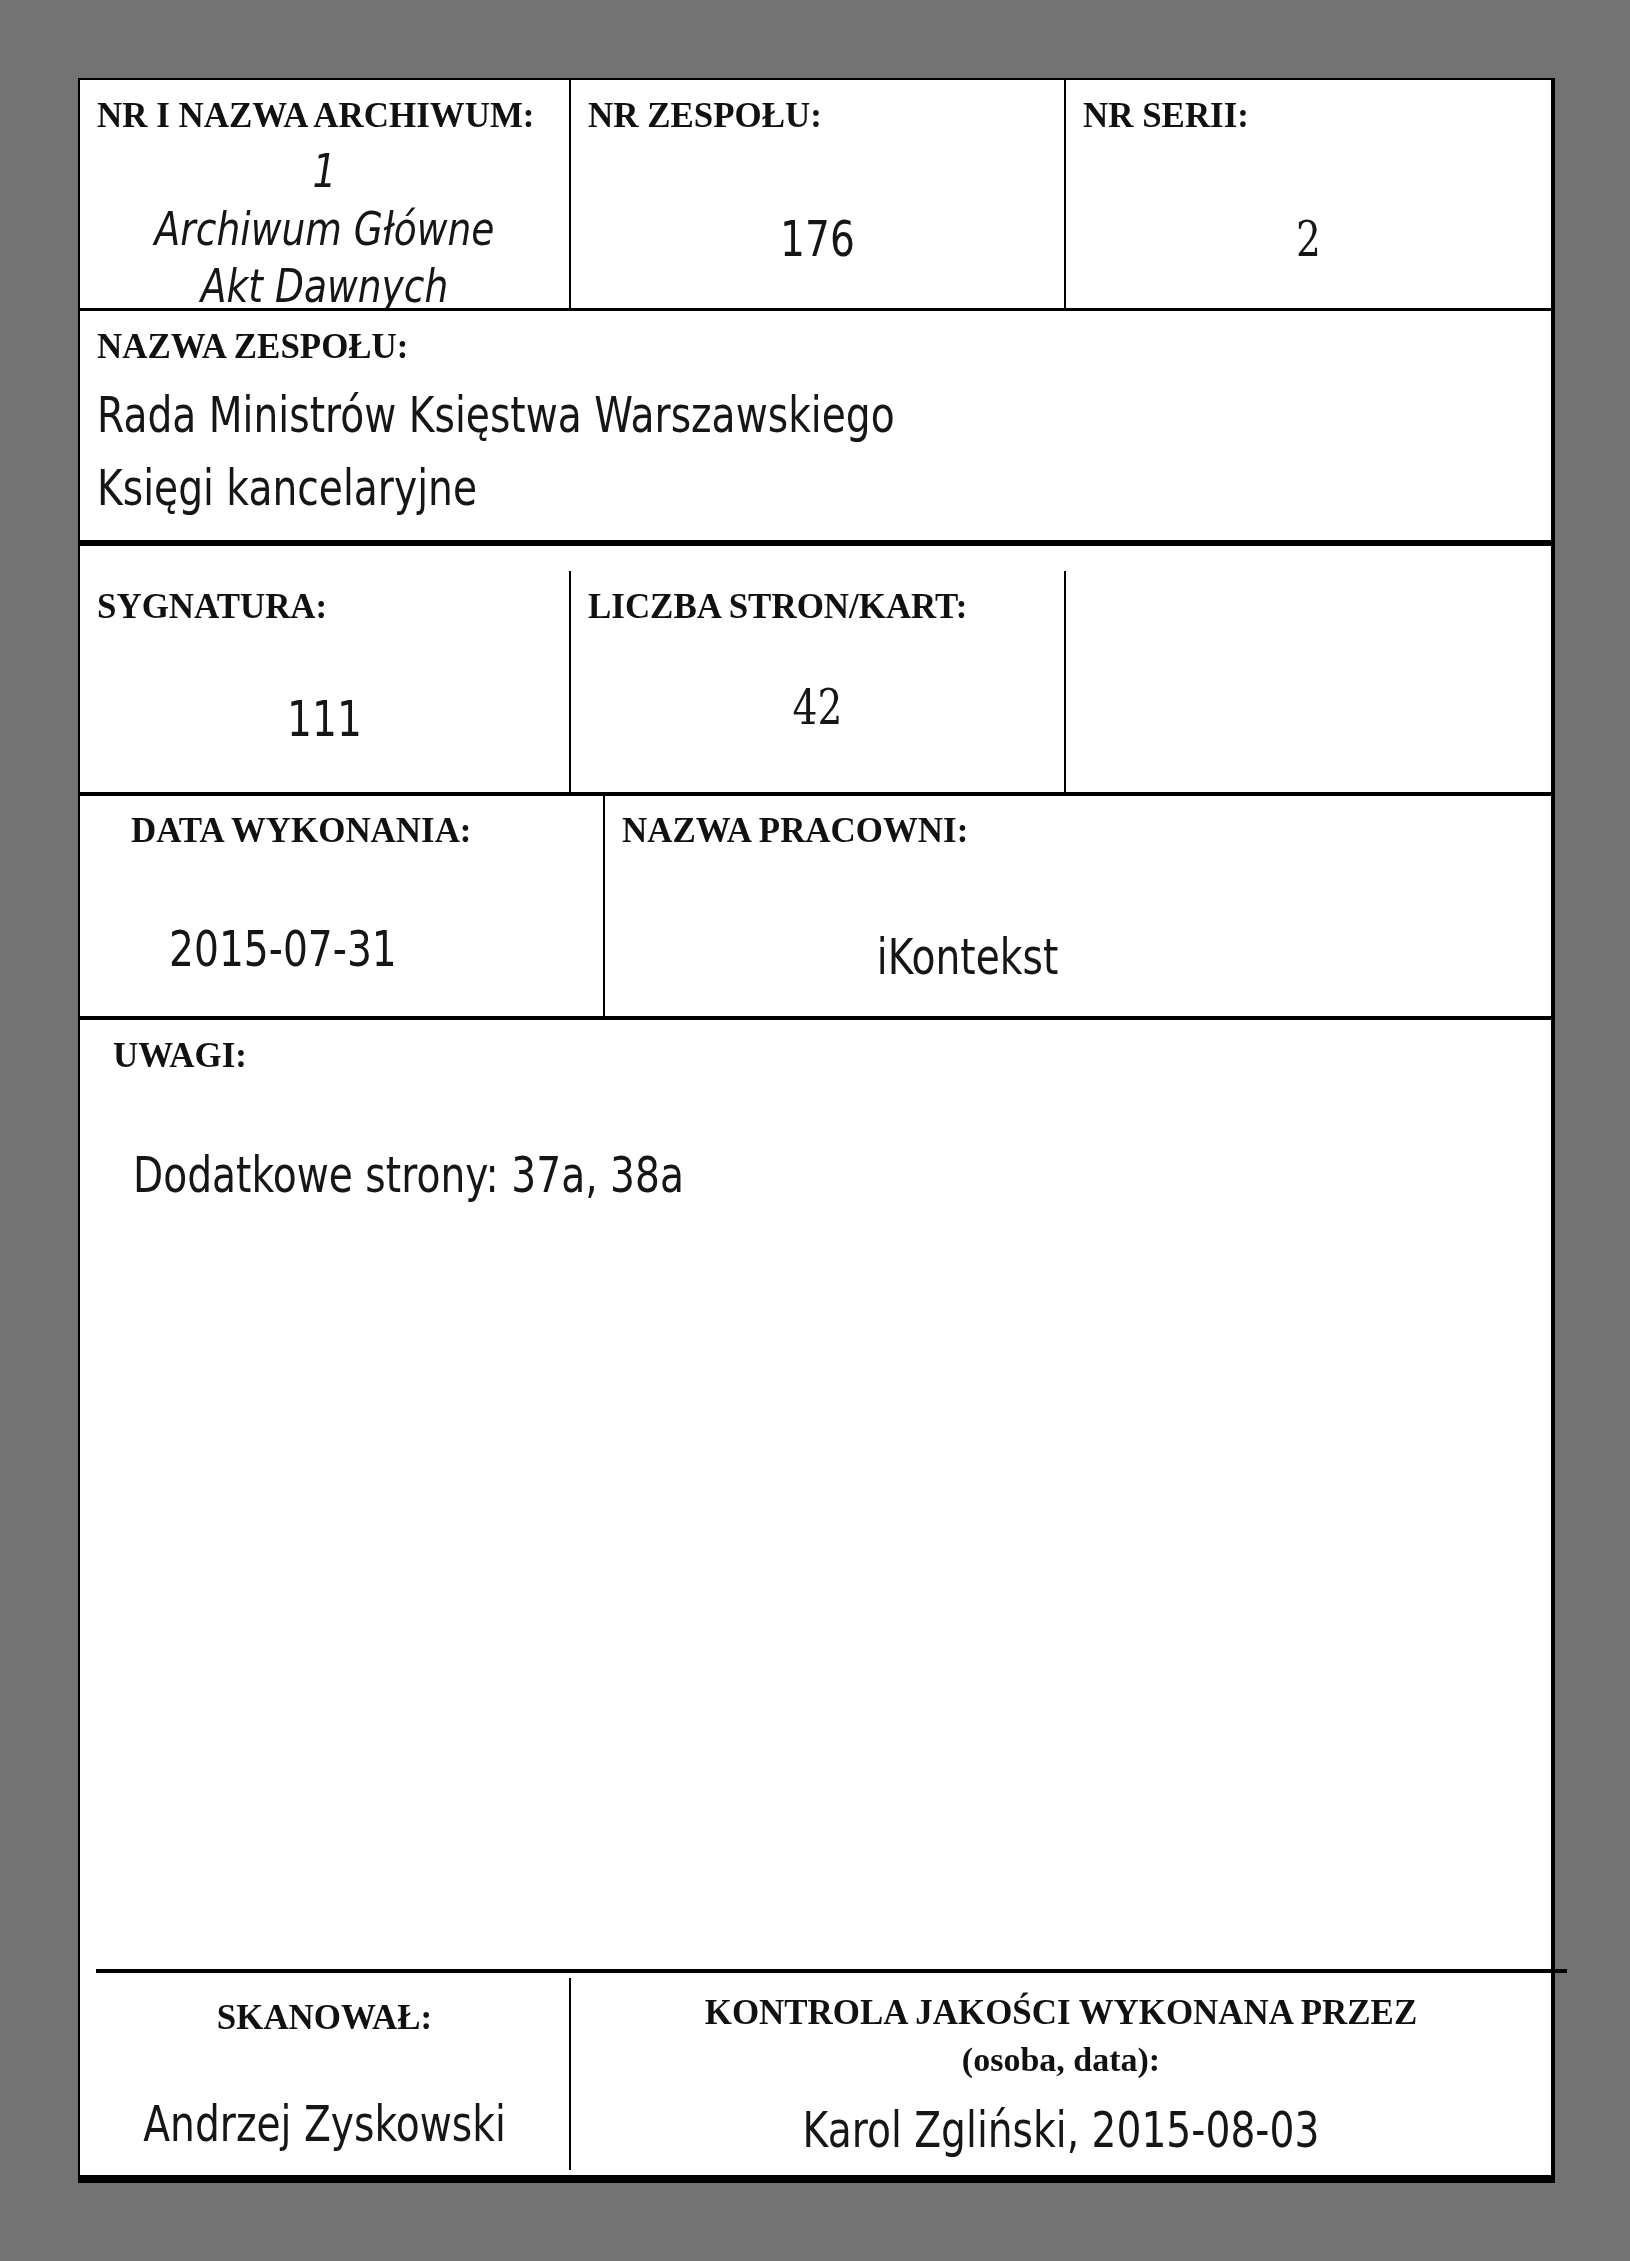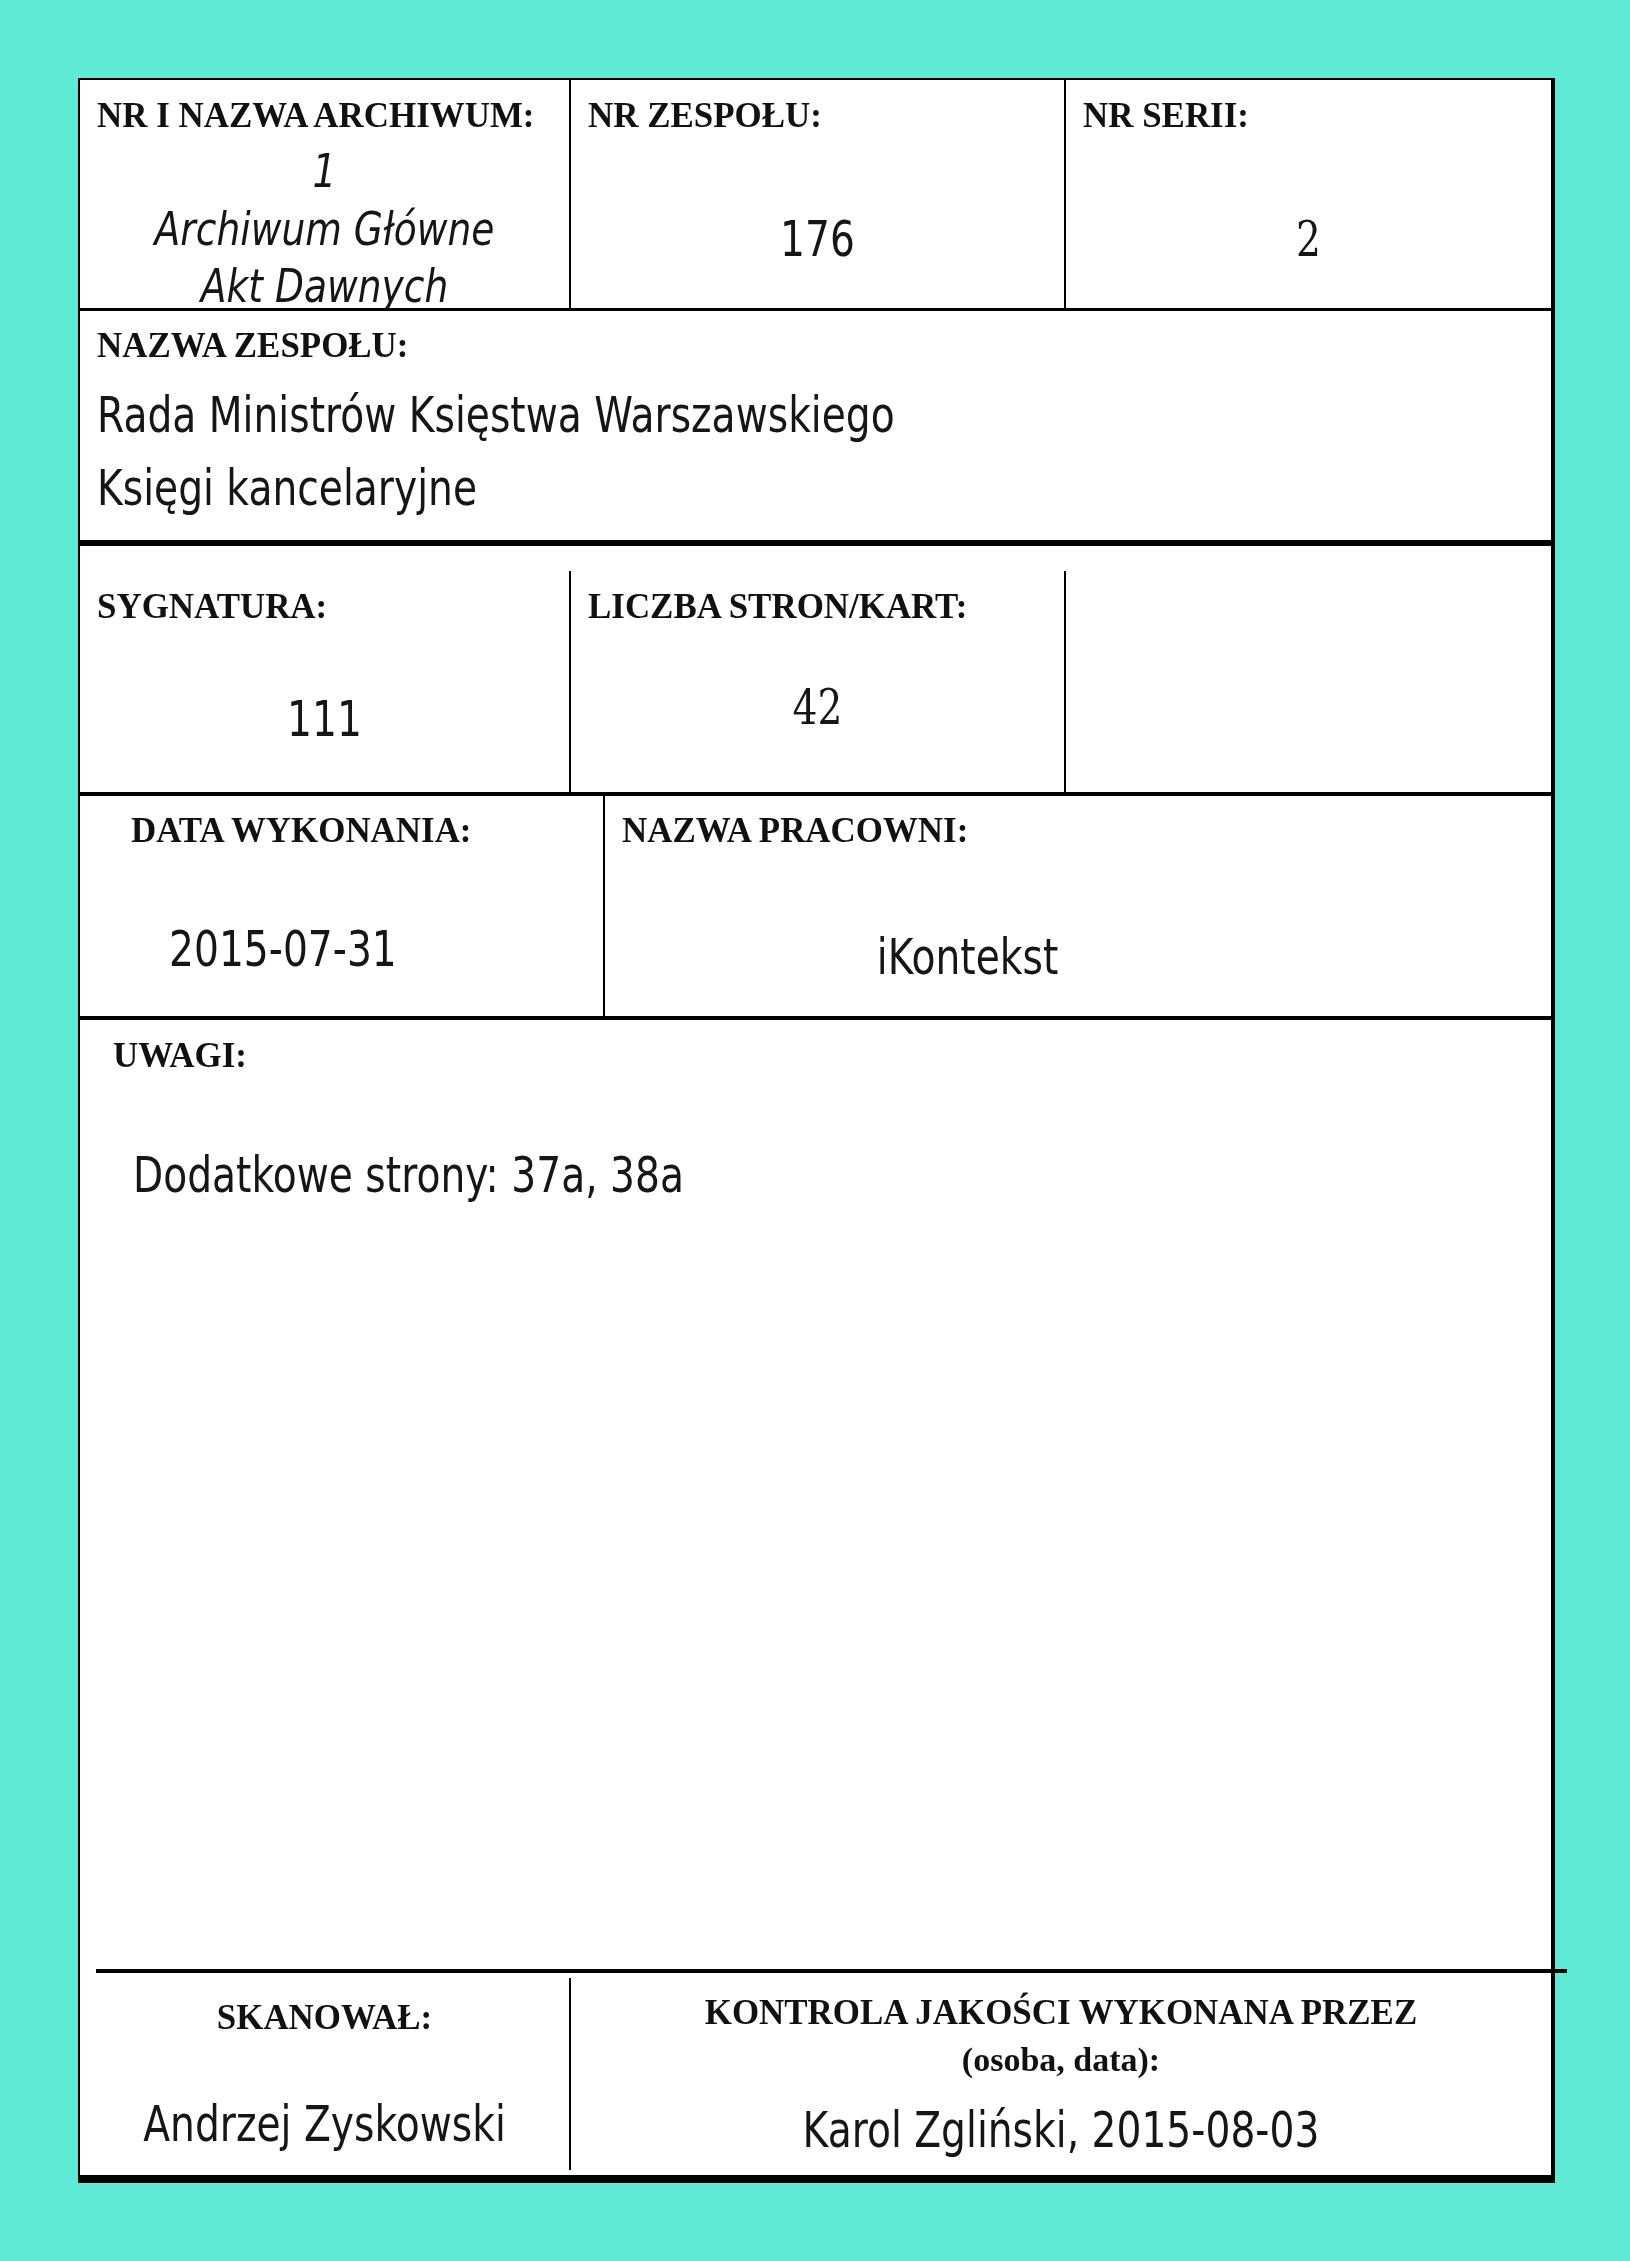--- a/index.html
+++ b/index.html
@@ -1,22 +1,22 @@
 <!DOCTYPE html>
 <html style="font-size:10.5px"><head>
 <meta charset="utf-8">
 <style>
   html,body{margin:0;padding:0;background:#ffffff;}
-  .page{position:relative;width:1630px;height:2261px;background:#5eead4;overflow:hidden;}
+  .page{position:relative;width:1630px;height:2261px;background:#737373;overflow:hidden;}
   .form{position:absolute;left:78px;top:78px;width:1477px;height:2105px;box-sizing:border-box;
         border:2.6px solid #000;border-right-width:4px;border-bottom-width:8.5px;
         display:flex;flex-direction:column;background:#fff;}
   .row{display:flex;box-sizing:border-box;width:100%;}
   .r1{height:231px;border-bottom:3.3px solid #000;}
-  .r2{height:235px;border-bottom:6.6px solid #000;align-items:flex-end;}
+  .r2{height:235px;border-bottom:6.6px solid #000;}
   .r3{height:231px;border-bottom:4.6px solid #000;margin-top:25px;}
   .r4{height:231px;border-bottom:4px solid #000;padding-left:34px;}
   .r5{height:980px;border-bottom:4.6px solid #000;margin-left:16px;}
   .r6{flex:1;align-items:center;}
   .cell{box-sizing:border-box;position:relative;padding:14.5px 17px;overflow:hidden;}
   .sep{border-right:2.6px solid #000;}
   .w1{width:491px;}
   .w2{width:495px;}
   .wrest{flex:1;}
   .label{font-family:"Liberation Serif","DejaVu Serif",serif;font-weight:700;font-size:36px;

